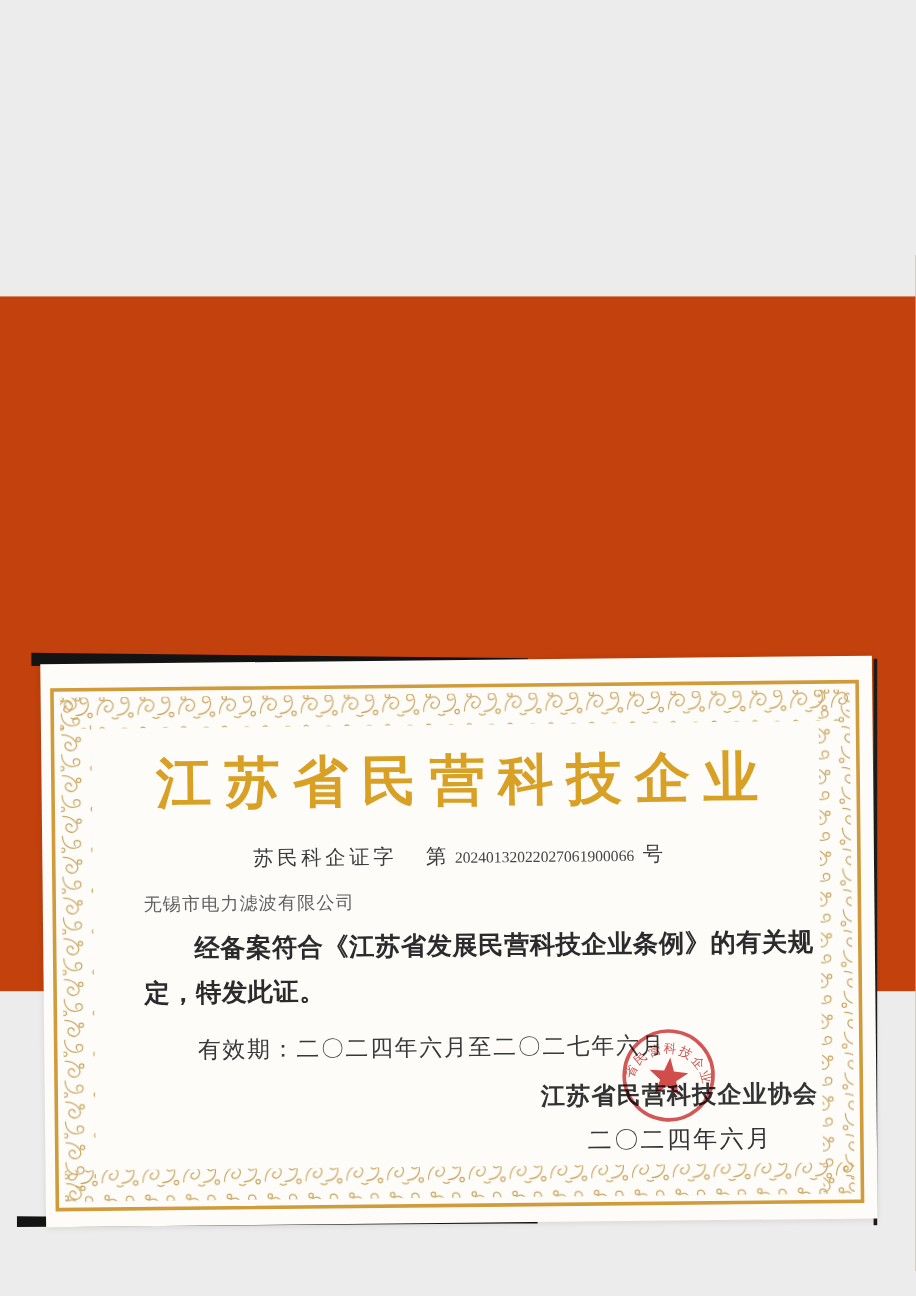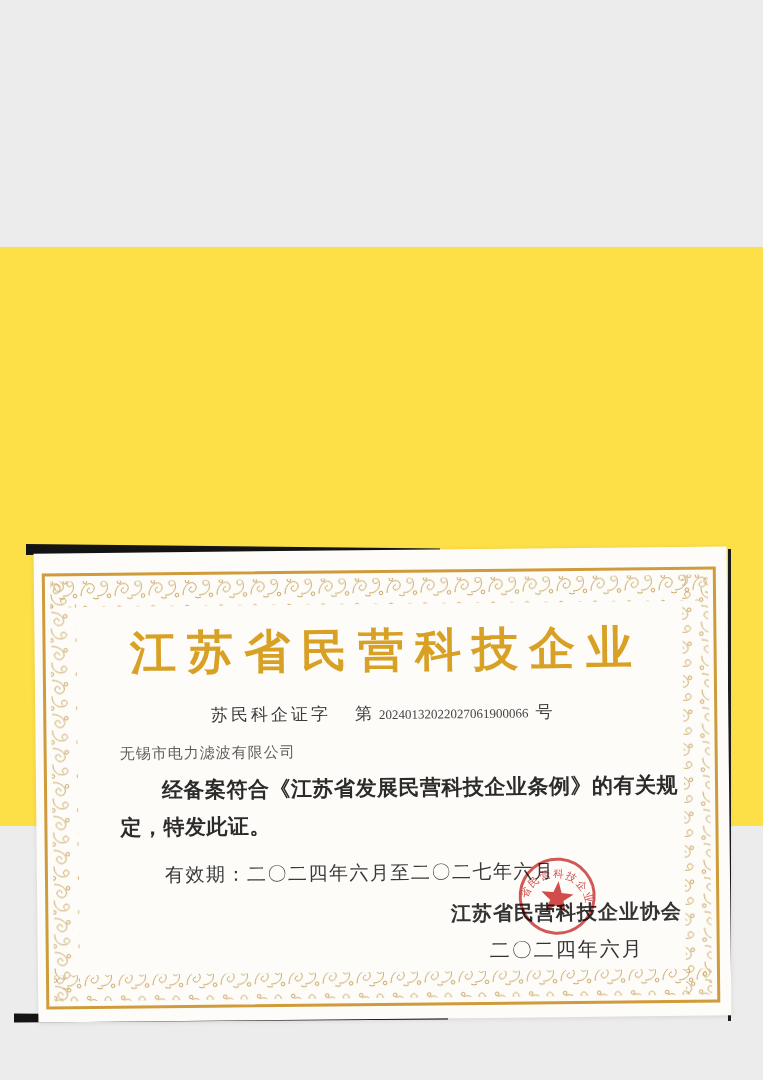--- a/index.html
+++ b/index.html
@@ -5,21 +5,21 @@
   html,body{margin:0;padding:0;}
   body{
     width:763px;height:1080px;background:#ffffff;
     font-family:"Liberation Serif","DejaVu Serif",serif;
     position:relative;overflow:hidden;
   }
   .band{position:absolute;left:0;width:763px;background:#ececec;}
   .band-top{top:0;height:247px;}
   .band-bottom{top:826px;height:254px;}
 
-  .photo-area{position:absolute;left:0;top:247px;width:763px;height:579px;background:#fde047;}
+  .photo-area{position:absolute;left:0;top:247px;width:763px;height:579px;background:#c2410c;}
 
   .paper{
     position:absolute;left:36px;top:303px;width:693px;height:469px;
     background:#fdfcf9;
     box-shadow:0 1px 5px rgba(0,0,0,0.10);
     transform:rotate(-0.6deg);
   }
   .gold-frame{
     position:absolute;left:8px;top:20px;width:668px;height:430px;
     border:3px solid #cf9b3b;

